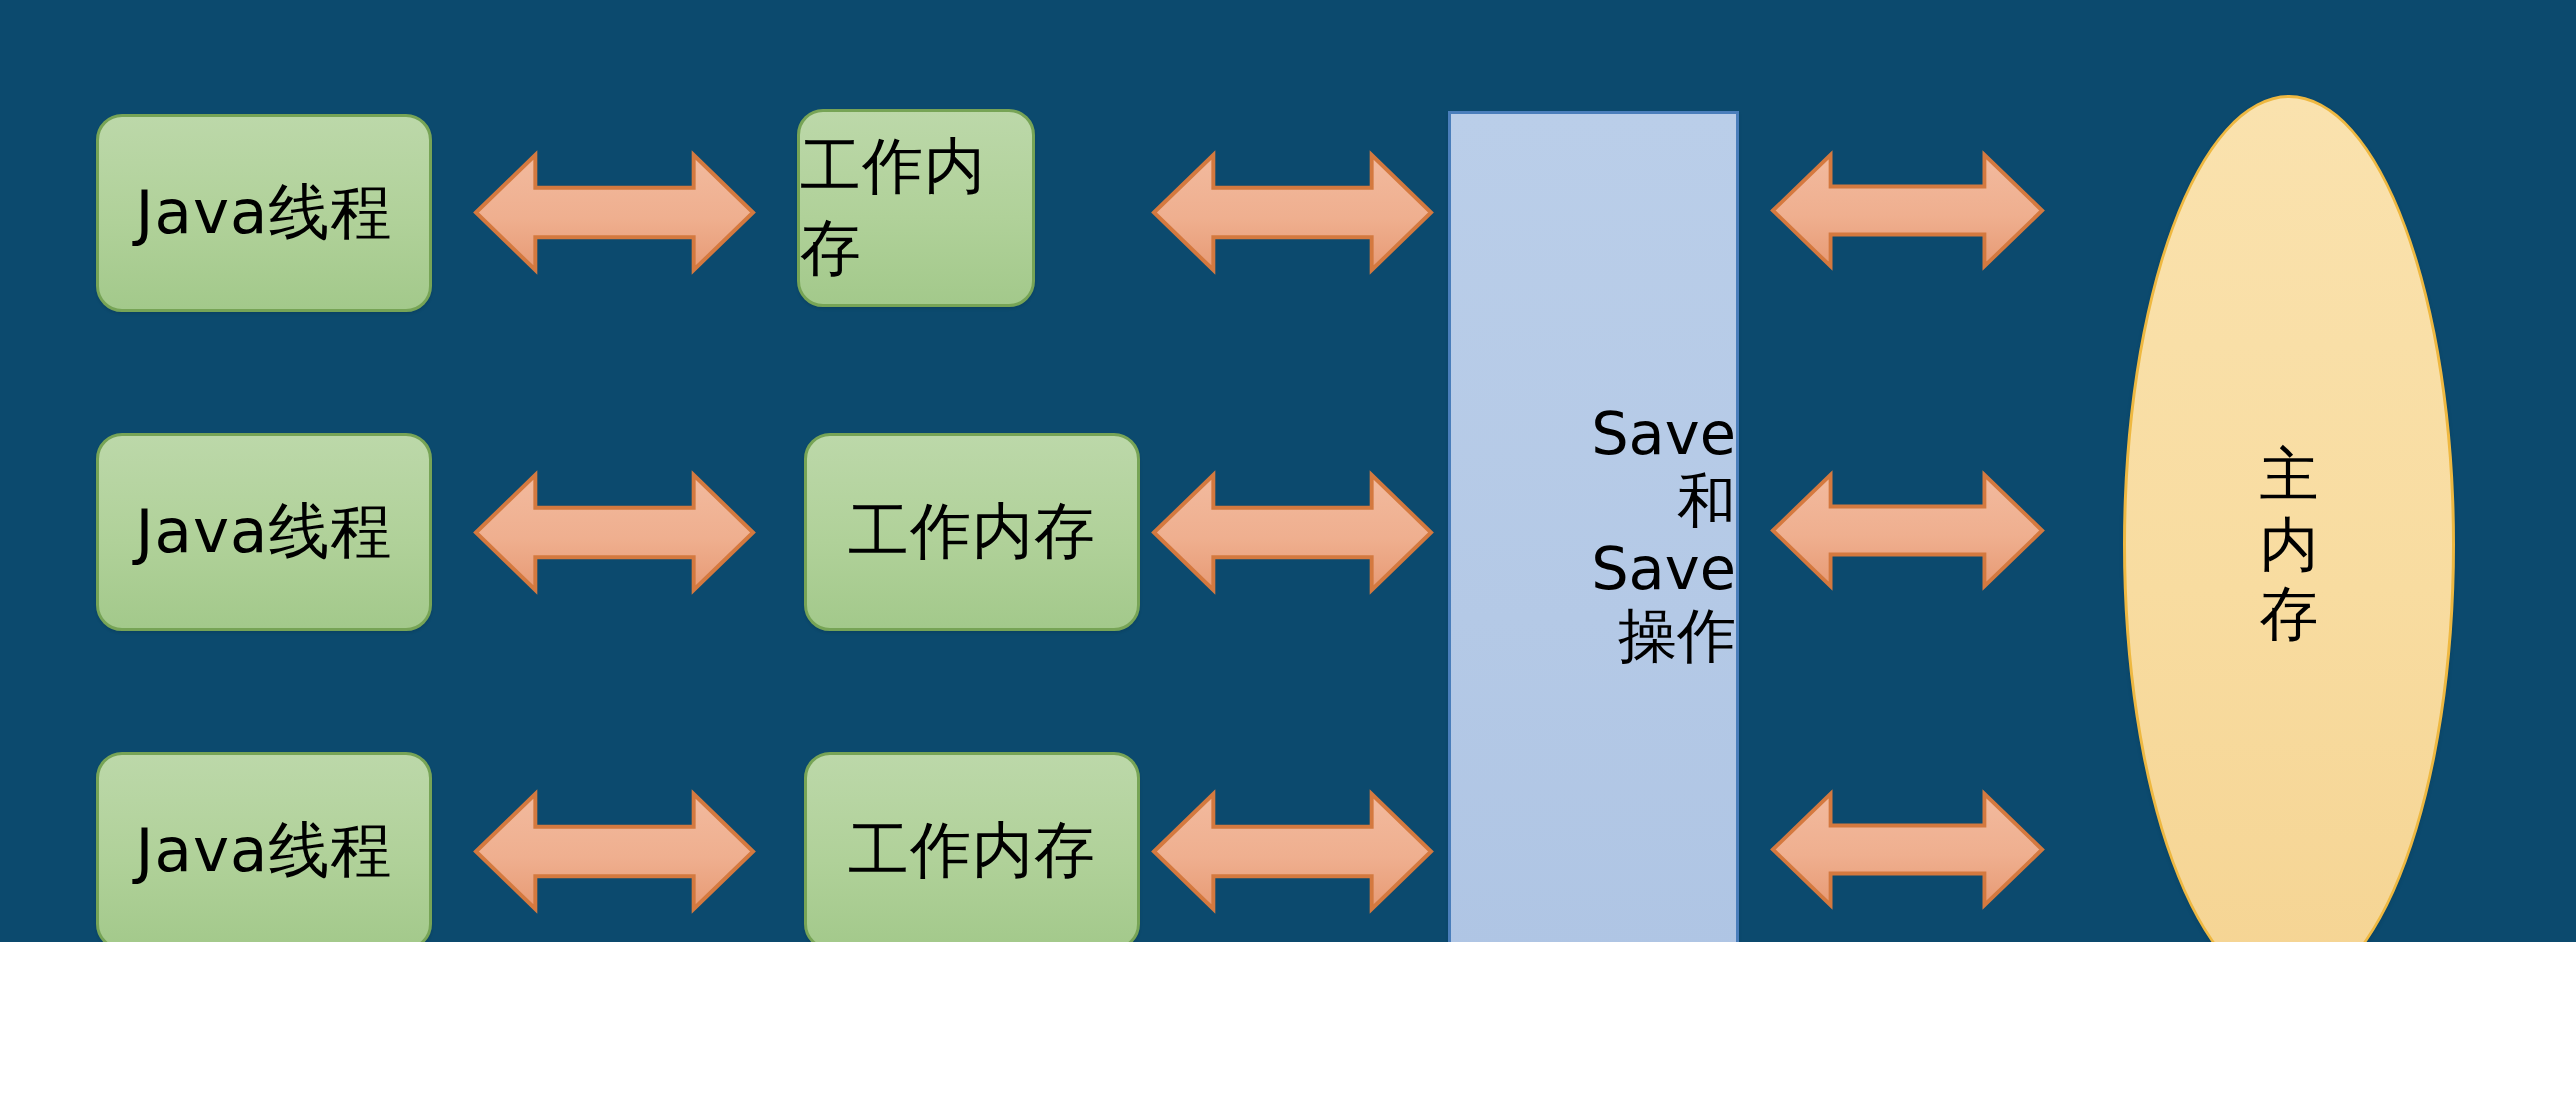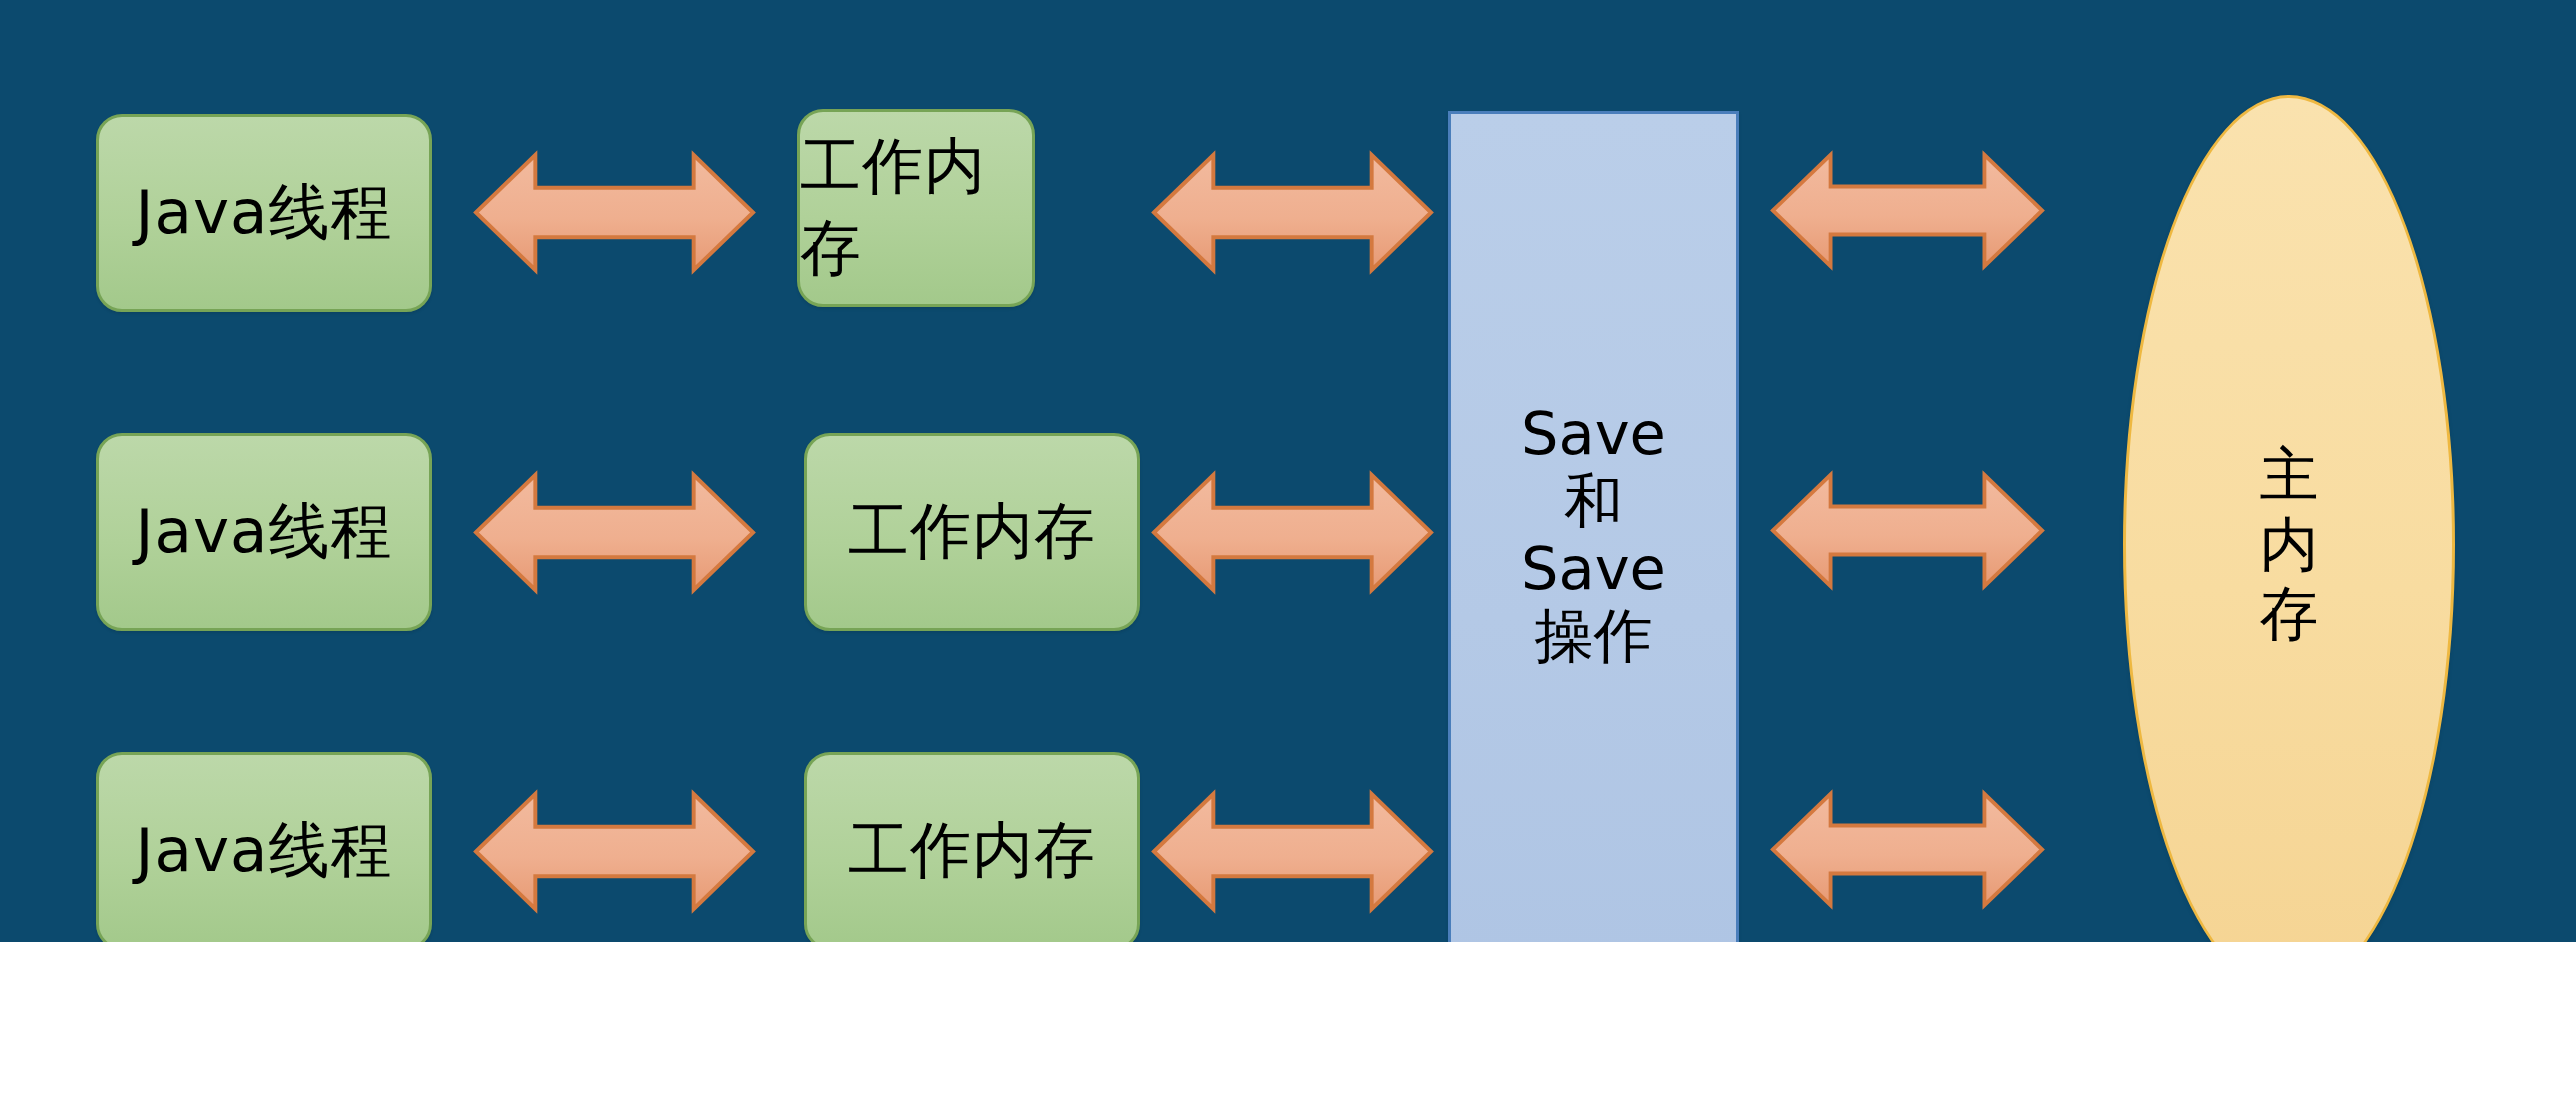--- a/index.html
+++ b/index.html
@@ -35,21 +35,21 @@
   }
 
   
   .node-blue {
     position: absolute;
     box-sizing: border-box;
     border: 3px solid #4A7EBB;
     background: linear-gradient(to bottom, #BACEE9 0%, #B4C9E6 60%, #AFC5E4 100%);
     display: flex;
     flex-direction: column;
-    align-items: center;
+    align-items: flex-end;
     justify-content: center;
     color: #000000;
     font-size: 59px;
     line-height: 1.14;
     box-shadow: 0 2px 3px rgba(0,0,0,0.10);
   }
   .node-blue .line { display: block; white-space: nowrap; }
 
   
   .node-ellipse {

